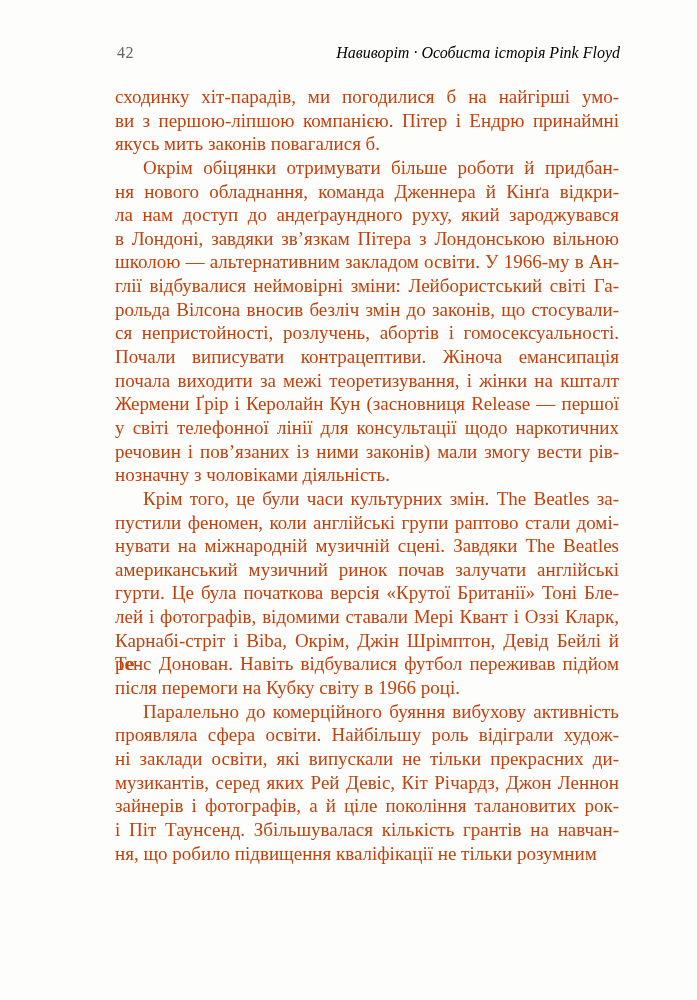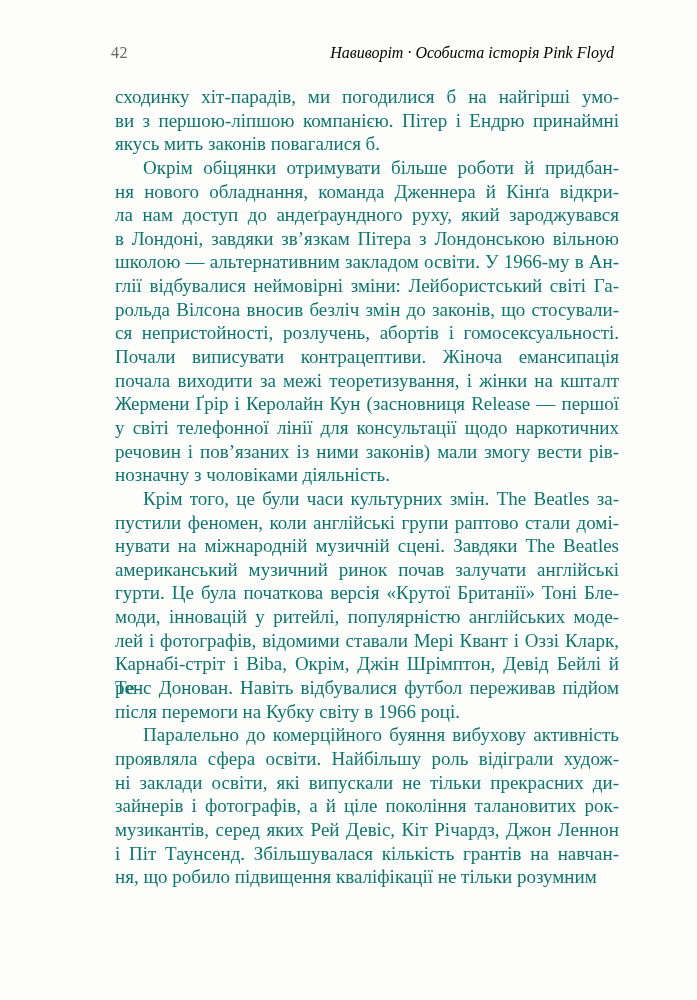--- a/index.html
+++ b/index.html
@@ -13,21 +13,21 @@
     height: 1000px;
     margin: 0 auto;
     background: #fdfdfc;
     font-family: "Liberation Serif", "DejaVu Serif", serif;
     color: #343434;
     overflow: hidden;
   }
   .running-header {
     position: absolute;
     top: 44px;
-    left: 111px;
+    left: 117px;
     width: 503px;
     display: flex;
     justify-content: space-between;
     align-items: baseline;
     font-size: 16px;
     color: #636363;
   }
   .page-number {
     font-style: normal;
     letter-spacing: 0.5px;
@@ -36,21 +36,21 @@
     font-style: italic;
     color: #000000;
   }
   .text-block {
     position: absolute;
     top: 85px;
     left: 115px;
     width: 504px;
     font-size: 19px;
     line-height: 23.65px;
-    color: #0f766e;
+    color: #c2410c;
   }
   .paragraph {
     margin: 0;
   }
   .line {
     text-align: justify;
     text-align-last: justify;
     text-justify: inter-word;
     white-space: normal;
     height: 23.65px;
@@ -92,29 +92,28 @@
         <div class="line">у світі телефонної лінії для консультації щодо наркотичних</div>
         <div class="line">речовин і пов’язаних із ними законів) мали змогу вести рів-</div>
         <div class="line last">нозначну з чоловіками діяльність.</div>
       </div>
       <div class="paragraph">
         <div class="line indent">Крім того, це були часи культурних змін. The Beatles за-</div>
         <div class="line">пустили феномен, коли англійські групи раптово стали домі-</div>
         <div class="line">нувати на міжнародній музичній сцені. Завдяки The Beatles</div>
         <div class="line">американський музичний ринок почав залучати англійські</div>
         <div class="line">гурти. Це була початкова версія «Крутої Британії» Тоні Бле-</div>
-        <div class="line">моди, інновацій у ритейлі, популярністю англійських моде-</div>
         <div class="line">лей і фотографів, відомими ставали Мері Квант і Оззі Кларк,</div>
         <div class="line">Карнабі-стріт і Biba, Окрім, Джін Шрімптон, Девід Бейлі й Те-</div>
         <div class="line">ренс Донован. Навіть відбувалися футбол переживав підйом</div>
         <div class="line last">після перемоги на Кубку світу в 1966 році.</div>
       </div>
       <div class="paragraph">
         <div class="line indent">Паралельно до комерційного буяння вибухову активність</div>
         <div class="line">проявляла сфера освіти. Найбільшу роль відіграли худож-</div>
         <div class="line">ні заклади освіти, які випускали не тільки прекрасних ди-</div>
+        <div class="line">музикантів, серед яких Рей Девіс, Кіт Річардз, Джон Леннон</div>
         <div class="line">зайнерів і фотографів, а й ціле покоління талановитих рок-</div>
-        <div class="line">музикантів, серед яких Рей Девіс, Кіт Річардз, Джон Леннон</div>
         <div class="line">і Піт Таунсенд. Збільшувалася кількість грантів на навчан-</div>
         <div class="line last">ня, що робило підвищення кваліфікації не тільки розумним</div>
       </div>
     </div>
 </div>
 
 </body></html>

